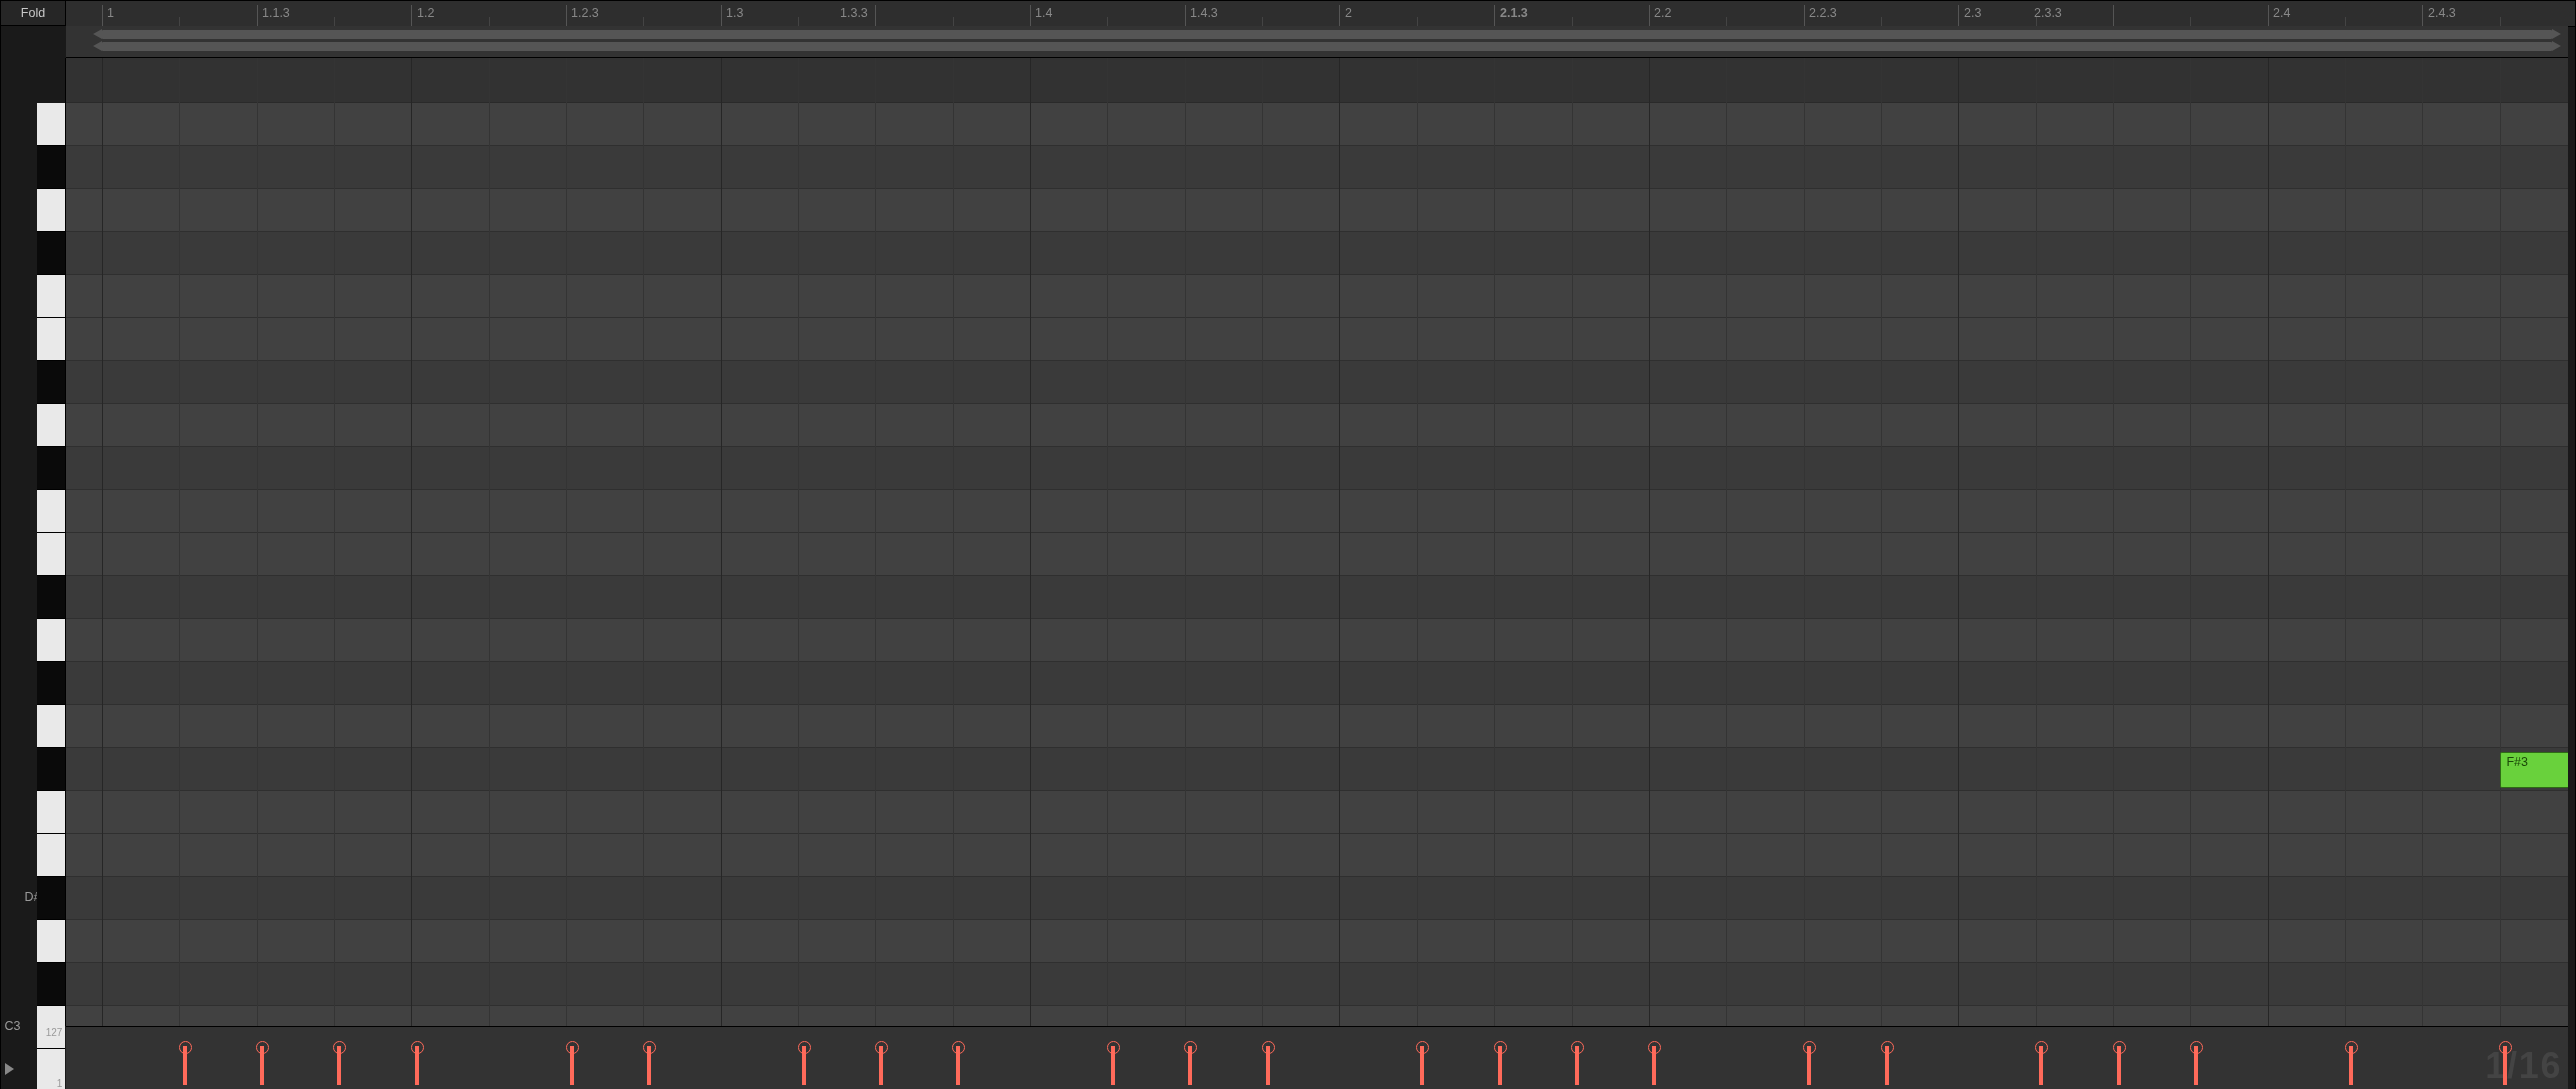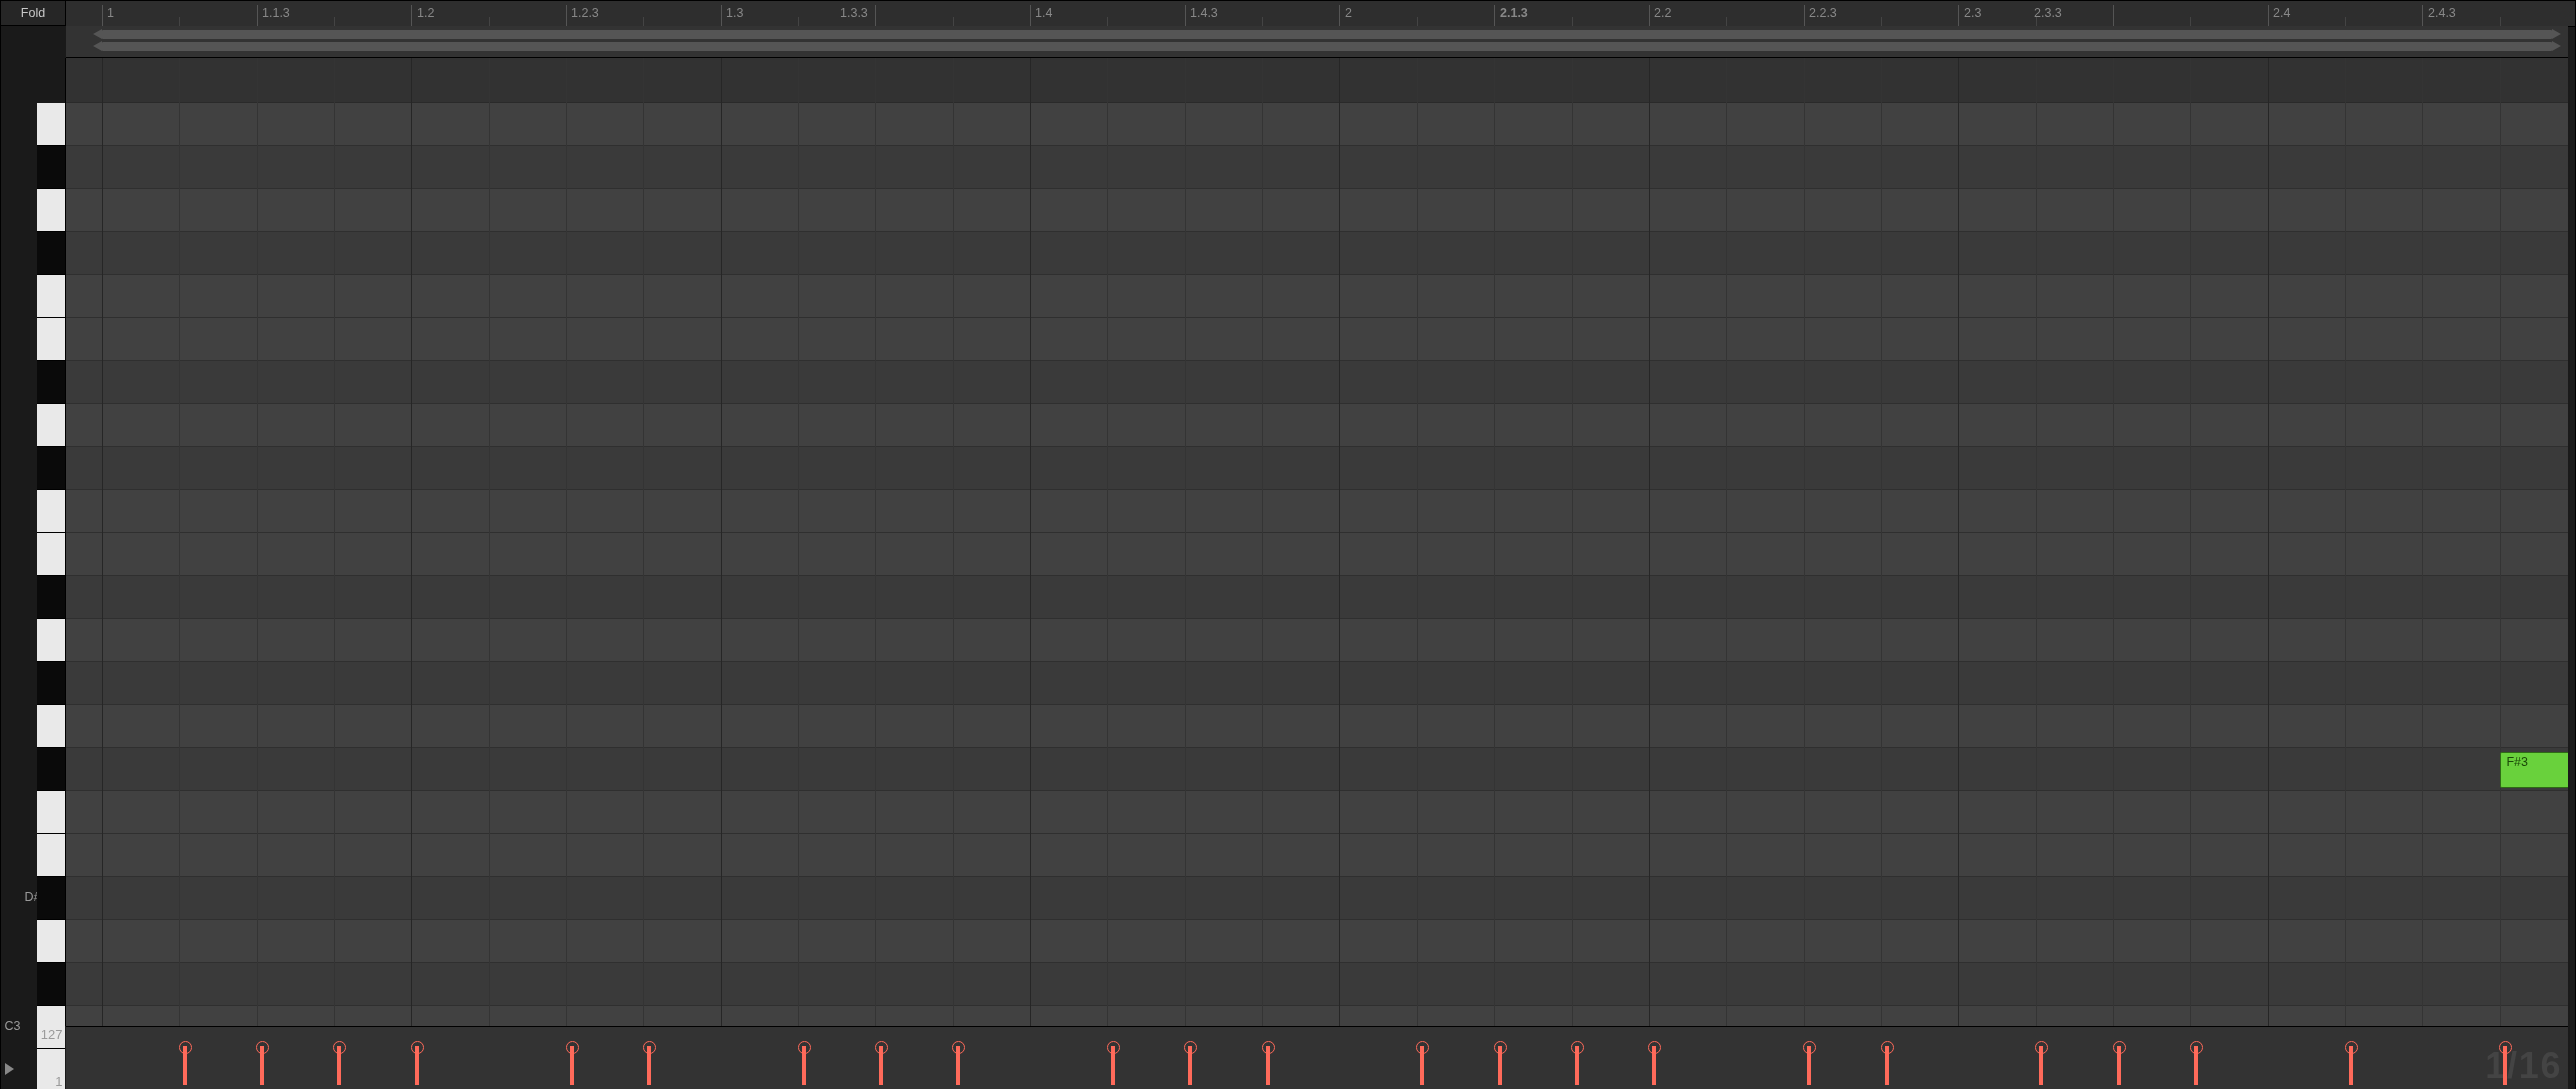--- a/index.html
+++ b/index.html
@@ -44,21 +44,21 @@
 
   .vline { position:absolute; top:0; bottom:0; width:0.9px; background:#343434; }
   .vline.bar { background:#262626; }
 
   
   .note { position:absolute; background:#69d13c; border:0.9px solid #2e6b15; border-radius:1.8px; color:#1a4808; font-size:12.5px; padding:1.8px 3.6px 0 5.4px; overflow:hidden; white-space:nowrap; cursor:pointer;}
 
   
   .vel-lane { position:absolute; left:65px; right:7.2px; bottom:0; height:63px; background:#333; border-top:0.9px solid #000;}
   .vel-scale { position:absolute; left:-36px; width:36px; top:0; bottom:0; }
-  .vel-scale span { position:absolute; right:3.6px; font-size:13px; color:#9a9a9a; }
+  .vel-scale span { position:absolute; right:3.6px; font-size:10px; color:#9a9a9a; }
   .vel-marker { position:absolute; bottom:3.6px; width:3.6px; background:#ff6a5a; }
   .vel-marker::after { content:""; position:absolute; top:-5.4px; left:-3.6px; width:10.8px; height:10.8px; border:1.8px solid #ff6a5a; border-radius:50%; background:transparent;}
   .vel-grid-label { position:absolute; right:5.4px; bottom:1.8px; font-size:36px; font-weight:600; color:#444; letter-spacing:1.8px;}
 
   
   .play-tri { position:absolute; left:3.6px; bottom:14.3px; width:0;height:0; border-top:6.3px solid transparent; border-bottom:6.3px solid transparent; border-left:9px solid #888; cursor:pointer;}
 </style>
 </head>
 <body>
 

